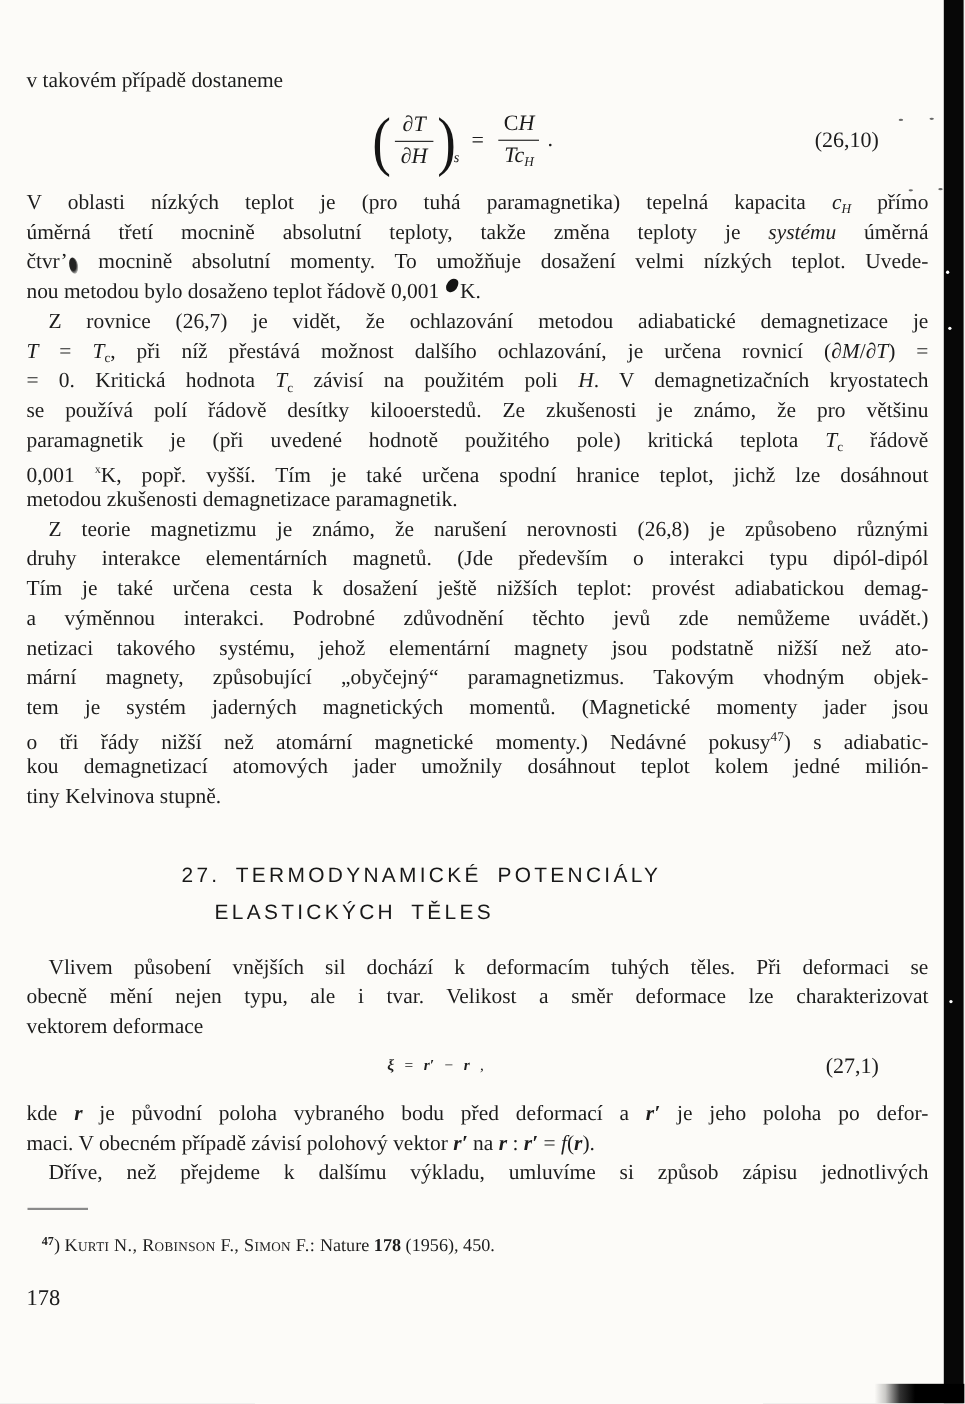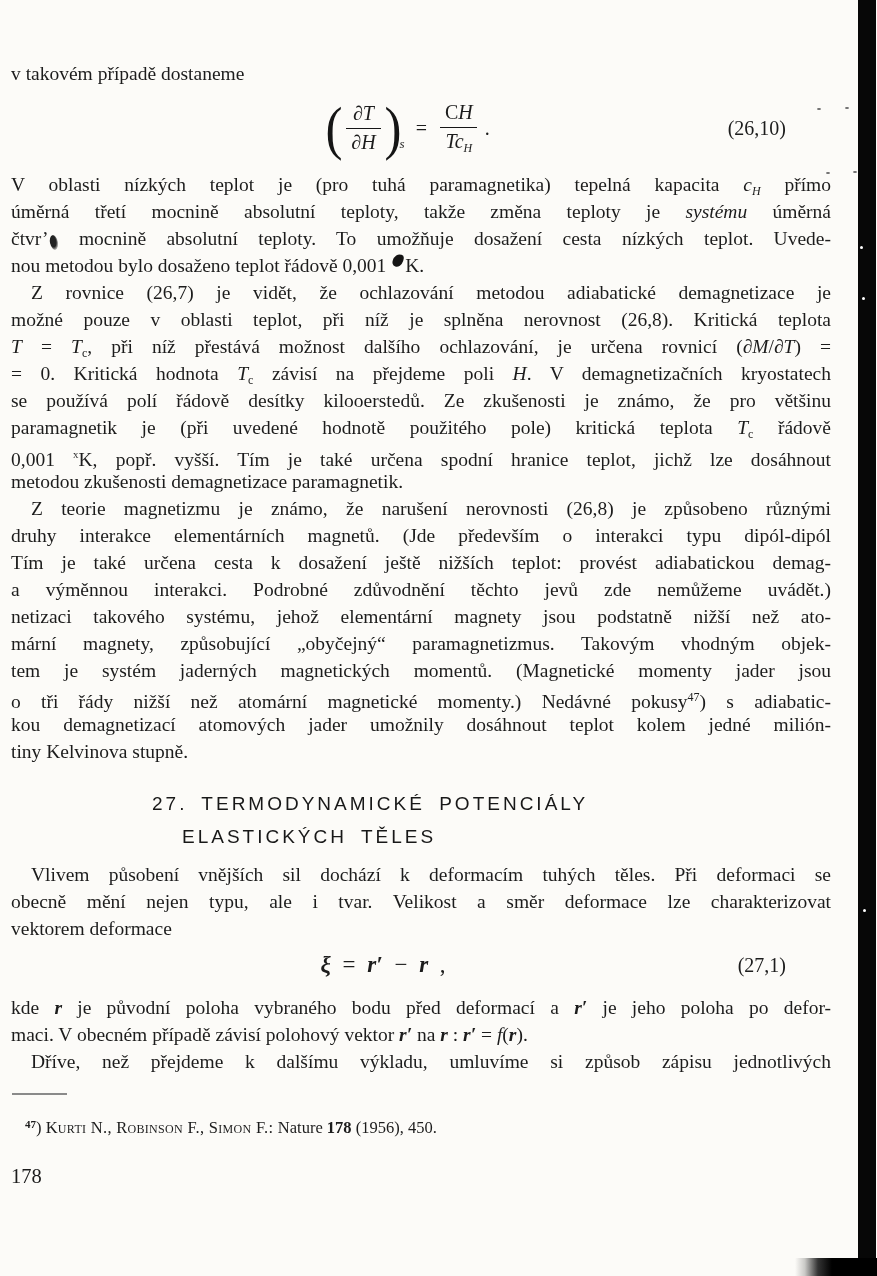--- a/index.html
+++ b/index.html
@@ -1,18 +1,18 @@
 <!DOCTYPE html>
 <html><head>
 <meta charset="utf-8">
 <style>
   html,body{margin:0;padding:0;background:#e8e8e8;}
   #page{position:relative;width:877px;height:1276px;background:#fcfbf8;overflow:hidden;
         font-family:"Liberation Serif","DejaVu Serif",serif;color:#1c1c1c;}
-  #column{position:absolute;left:11px;top:0;width:820px;}
+  #column{position:absolute;left:24px;top:0;width:820px;}
   .line{height:27px;line-height:27px;font-size:19.5px;}
   .just{text-align:justify;text-align-last:justify;}
   .para{margin:0;}
   .para.indent .line:first-child{text-indent:20px;}
   .i{font-style:italic;}
   .b{font-weight:bold;}
   .bi{font-weight:bold;font-style:italic;}
   .sub{font-size:12px;vertical-align:-4px;}
   .sup{font-size:12px;vertical-align:7px;}
   .smg{font-size:11px;vertical-align:8px;color:#333;}
@@ -27,29 +27,29 @@
   .eq-center{margin:0 auto;transform:translateX(-14px);display:inline-flex;align-items:center;font-size:20px;}
   .big-paren{font-size:60px;line-height:.85;transform:scaleX(.85);color:#151515;}
   .frac{display:inline-flex;flex-direction:column;align-items:center;font-size:20px;margin:0 2px;}
   .frac .num{padding:0 5px 3px;}
   .frac .den{border-top:1.6px solid #161616;padding:2px 5px 0;}
   .lhs-sub{align-self:flex-end;font-size:13px;margin:0 0 4px -3px;}
   .eq-eq{margin:0 11px;}
   .eq-period{align-self:flex-end;margin:0 0 16px 5px;}
   .eq-num{position:absolute;right:45px;top:50%;transform:translateY(-50%);font-size:20px;}
   
-  #sec-heading{margin:22px 0 0 141px;font-family:"Liberation Sans",sans-serif;
+  #sec-heading{margin:42px 0 0 141px;font-family:"Liberation Sans",sans-serif;
         font-size:19px;letter-spacing:3px;word-spacing:6px;color:#181818;}
   #sec-heading .hline{height:33px;line-height:33px;}
   #sec-heading .hline2{margin-left:30px;}
   #pg-top{margin-top:6px;}
-  #pg-mid{margin-top:8px;}
+  #pg-mid{margin-top:20px;}
   
   #eq2{position:relative;margin-top:2px;height:42px;display:flex;align-items:center;}
-  .eq2-center{margin:16px auto;transform:translateX(-38px);font-size:23px;}
+  .eq2-center{margin:16px auto;transform:translateX(-38px);font-size:14px;}
   .eq2-center span{margin:0 3px;}
   #pg-bottom{margin-top:8px;}
   
   #footnote{margin-top:18px;}
   .fn-rule{width:55px;border-top:2px solid #8a8a8a;margin-left:1px;}
   .fn-text{margin-top:18px;font-size:16.5px;line-height:22px;text-indent:14px;}
   .fn-text .sup{font-size:11px;vertical-align:5px;font-weight:bold;}
   .fn-text .sc{font-variant:small-caps;letter-spacing:.3px;}
   #page-num{margin-top:26px;font-size:20.5px;}
   
@@ -83,28 +83,27 @@
         </span>
         <span class="eq-period">.</span>
       </span>
       <span class="eq-num">(26,10)</span>
     </div>
 
     <div id="pg-top">
         <div class="para">
           <div class="line just"><span>V oblasti nízkých teplot je (pro tuhá paramagnetika) tepelná kapacita </span><span class="i">c</span><span class="sub i">H</span><span> přímo</span></div>
           <div class="line just"><span>úměrná třetí mocnině absolutní teploty, takže změna teploty je </span><span class="i">systému</span><span> úměrná</span></div>
-          <div class="line just"><span>čtvr’</span><span class="smudge"></span><span> mocnině absolutní teploty. To umožňuje dosažení cesta nízkých teplot. Uvede-</span></div>
+          <div class="line just"><span>čtvr’</span><span class="smudge"></span><span> mocnině absolutní momenty. To umožňuje dosažení velmi nízkých teplot. Uvede-</span></div>
           <div class="line"><span>nou metodou bylo dosaženo teplot řádově 0,001 </span><span class="blob"></span><span>K.</span></div>
         </div>
         <div class="para indent">
           <div class="line just"><span>Z rovnice (26,7) je vidět, že ochlazování metodou adiabatické demagnetizace je</span></div>
-          <div class="line just"><span>možné pouze v oblasti teplot, při níž je splněna nerovnost (26,8). Kritická teplota</span></div>
           <div class="line just"><span class="i">T</span><span> = </span><span class="i">T</span><span class="sub">c</span><span>, při níž přestává možnost dalšího ochlazování, je určena rovnicí (</span><span class="i">∂M</span><span>/</span><span class="i">∂T</span><span>) =</span></div>
-          <div class="line just"><span>= 0. Kritická hodnota </span><span class="i">T</span><span class="sub">c</span><span> závisí na přejdeme poli </span><span class="i">H</span><span>. V demagnetizačních kryostatech</span></div>
+          <div class="line just"><span>= 0. Kritická hodnota </span><span class="i">T</span><span class="sub">c</span><span> závisí na použitém poli </span><span class="i">H</span><span>. V demagnetizačních kryostatech</span></div>
           <div class="line just"><span>se používá polí řádově desítky kilooerstedů. Ze zkušenosti je známo, že pro většinu</span></div>
           <div class="line just"><span>paramagnetik je (při uvedené hodnotě použitého pole) kritická teplota </span><span class="i">T</span><span class="sub">c</span><span> řádově</span></div>
           <div class="line just"><span>0,001 </span><span class="smg">x</span><span>K, popř. vyšší. Tím je také určena spodní hranice teplot, jichž lze dosáhnout</span></div>
           <div class="line"><span>metodou zkušenosti demagnetizace paramagnetik.</span></div>
         </div>
         <div class="para indent">
           <div class="line just"><span>Z teorie magnetizmu je známo, že narušení nerovnosti (26,8) je způsobeno různými</span></div>
           <div class="line just"><span>druhy interakce elementárních magnetů. (Jde především o interakci typu dipól-dipól</span></div>
           <div class="line just"><span>Tím je také určena cesta k dosažení ještě nižších teplot: provést adiabatickou demag-</span></div>
           <div class="line just"><span>a výměnnou interakci. Podrobné zdůvodnění těchto jevů zde nemůžeme uvádět.)</span></div>

